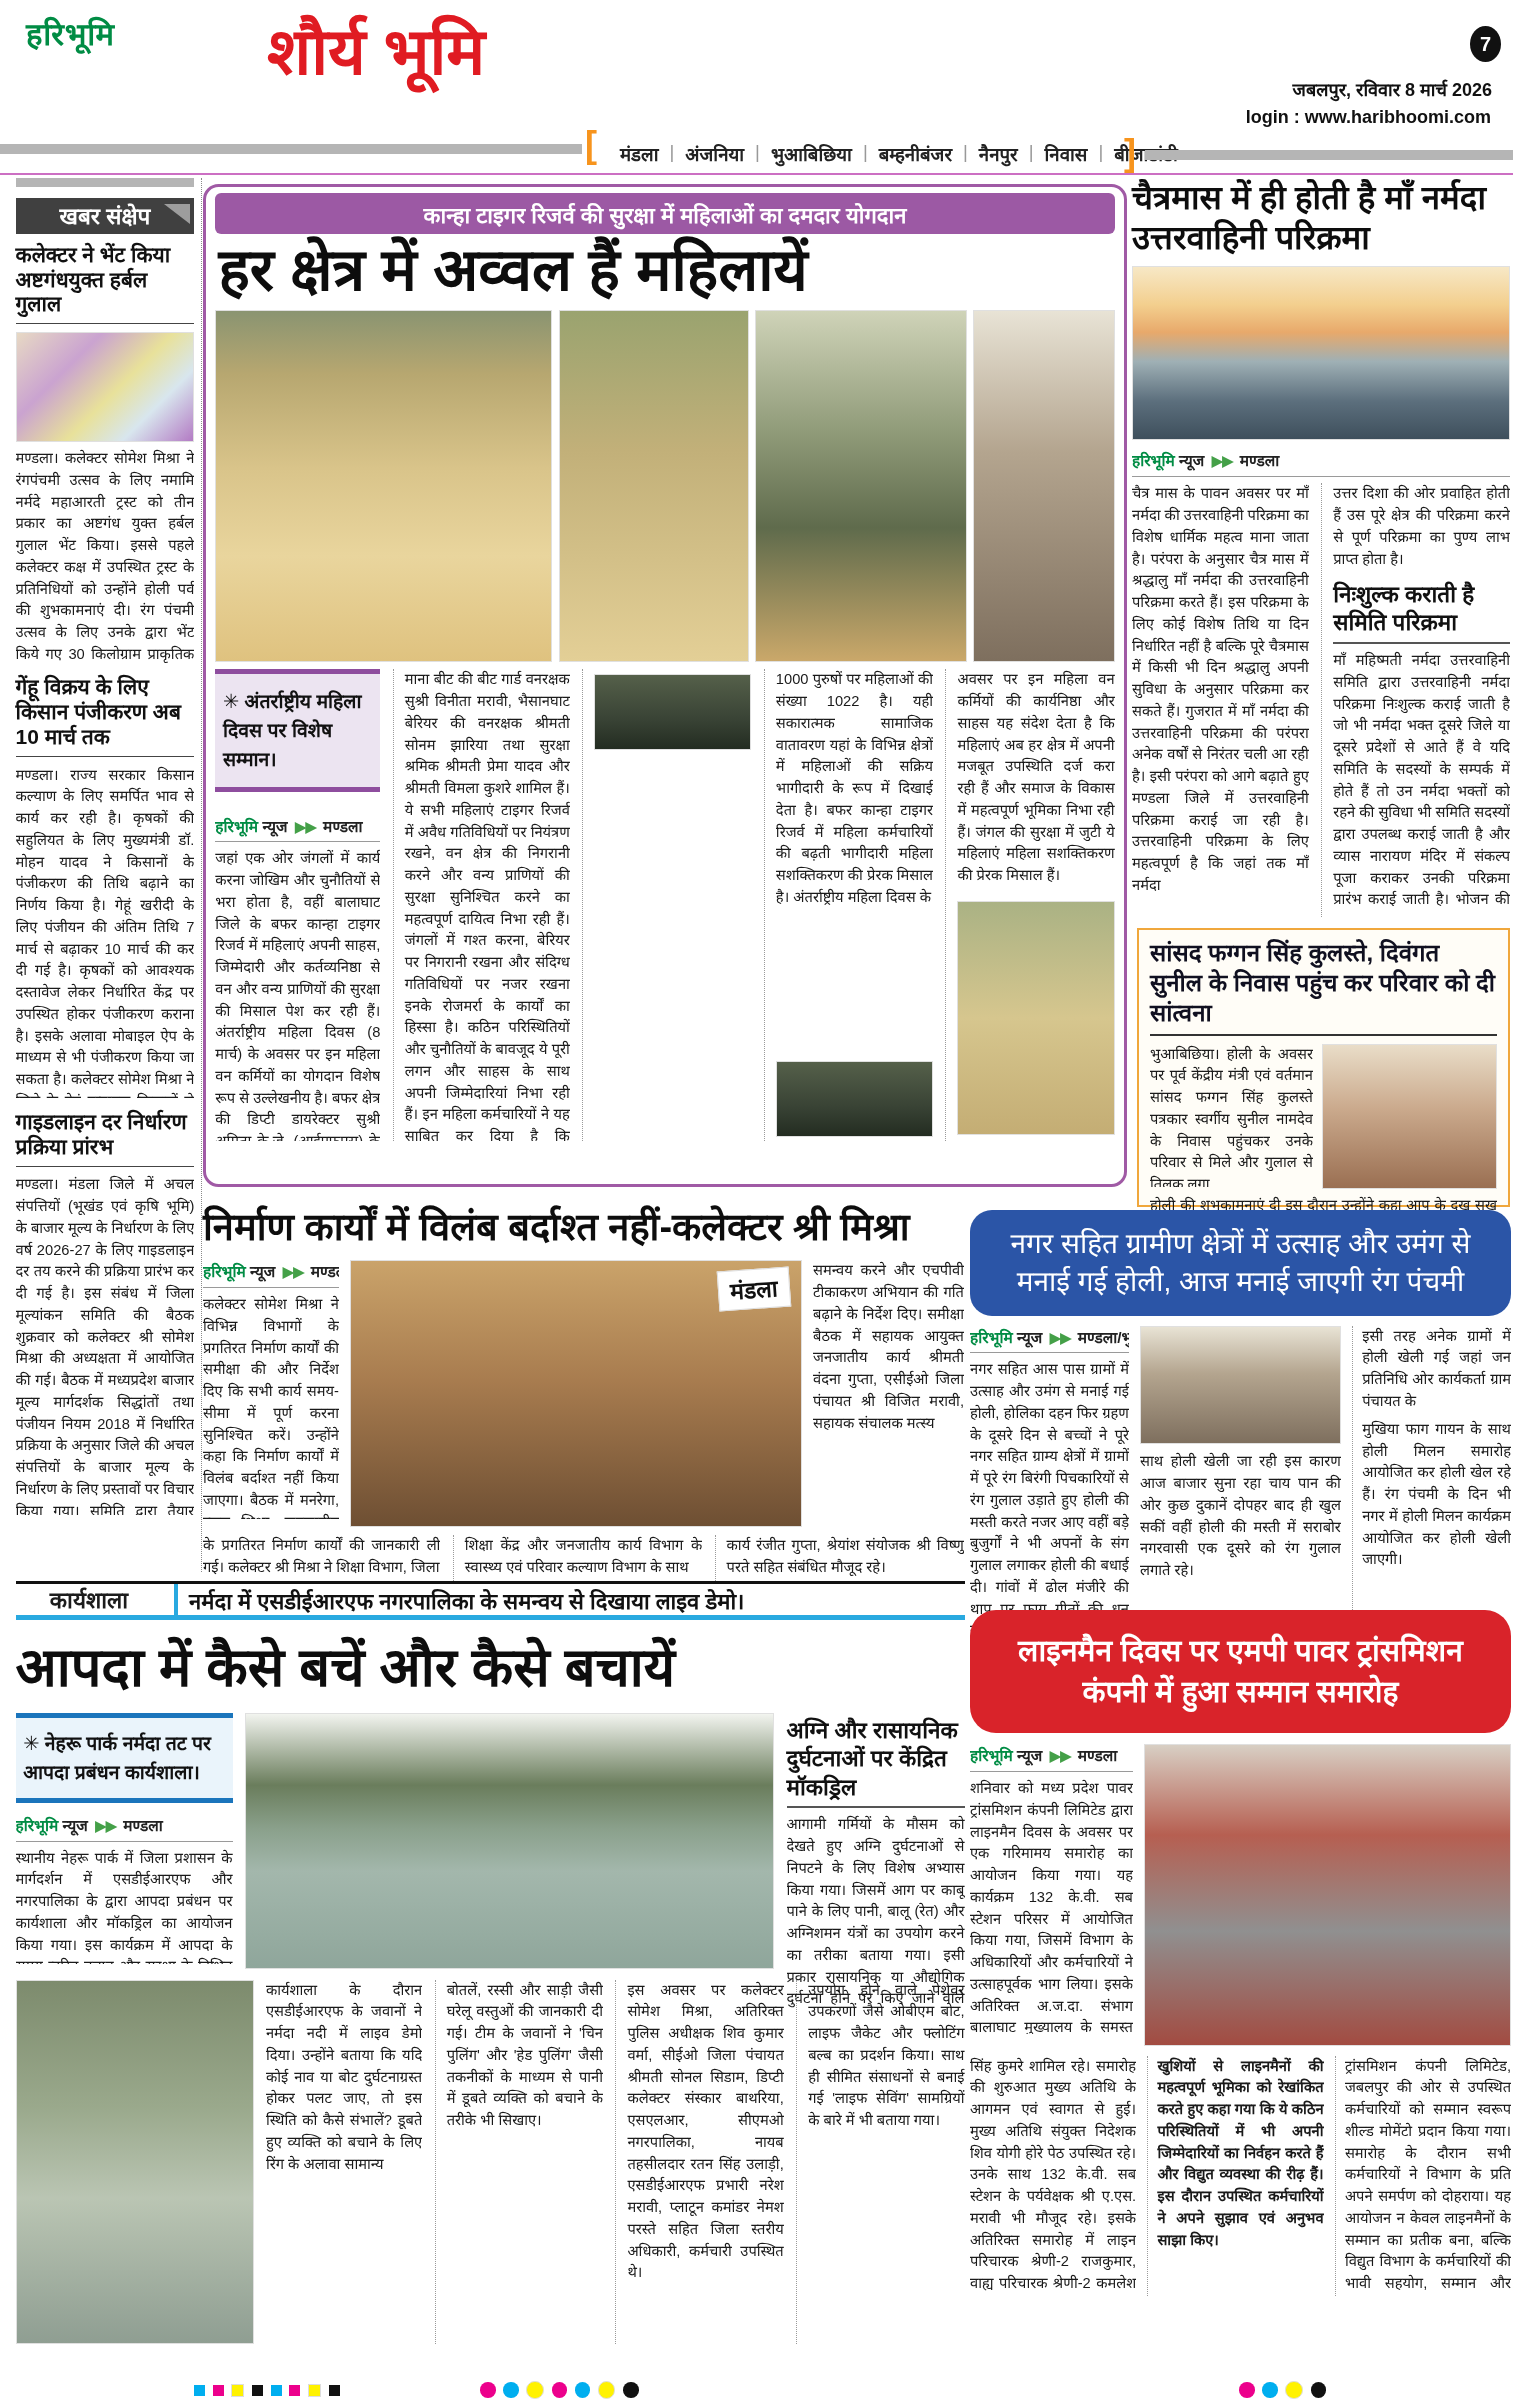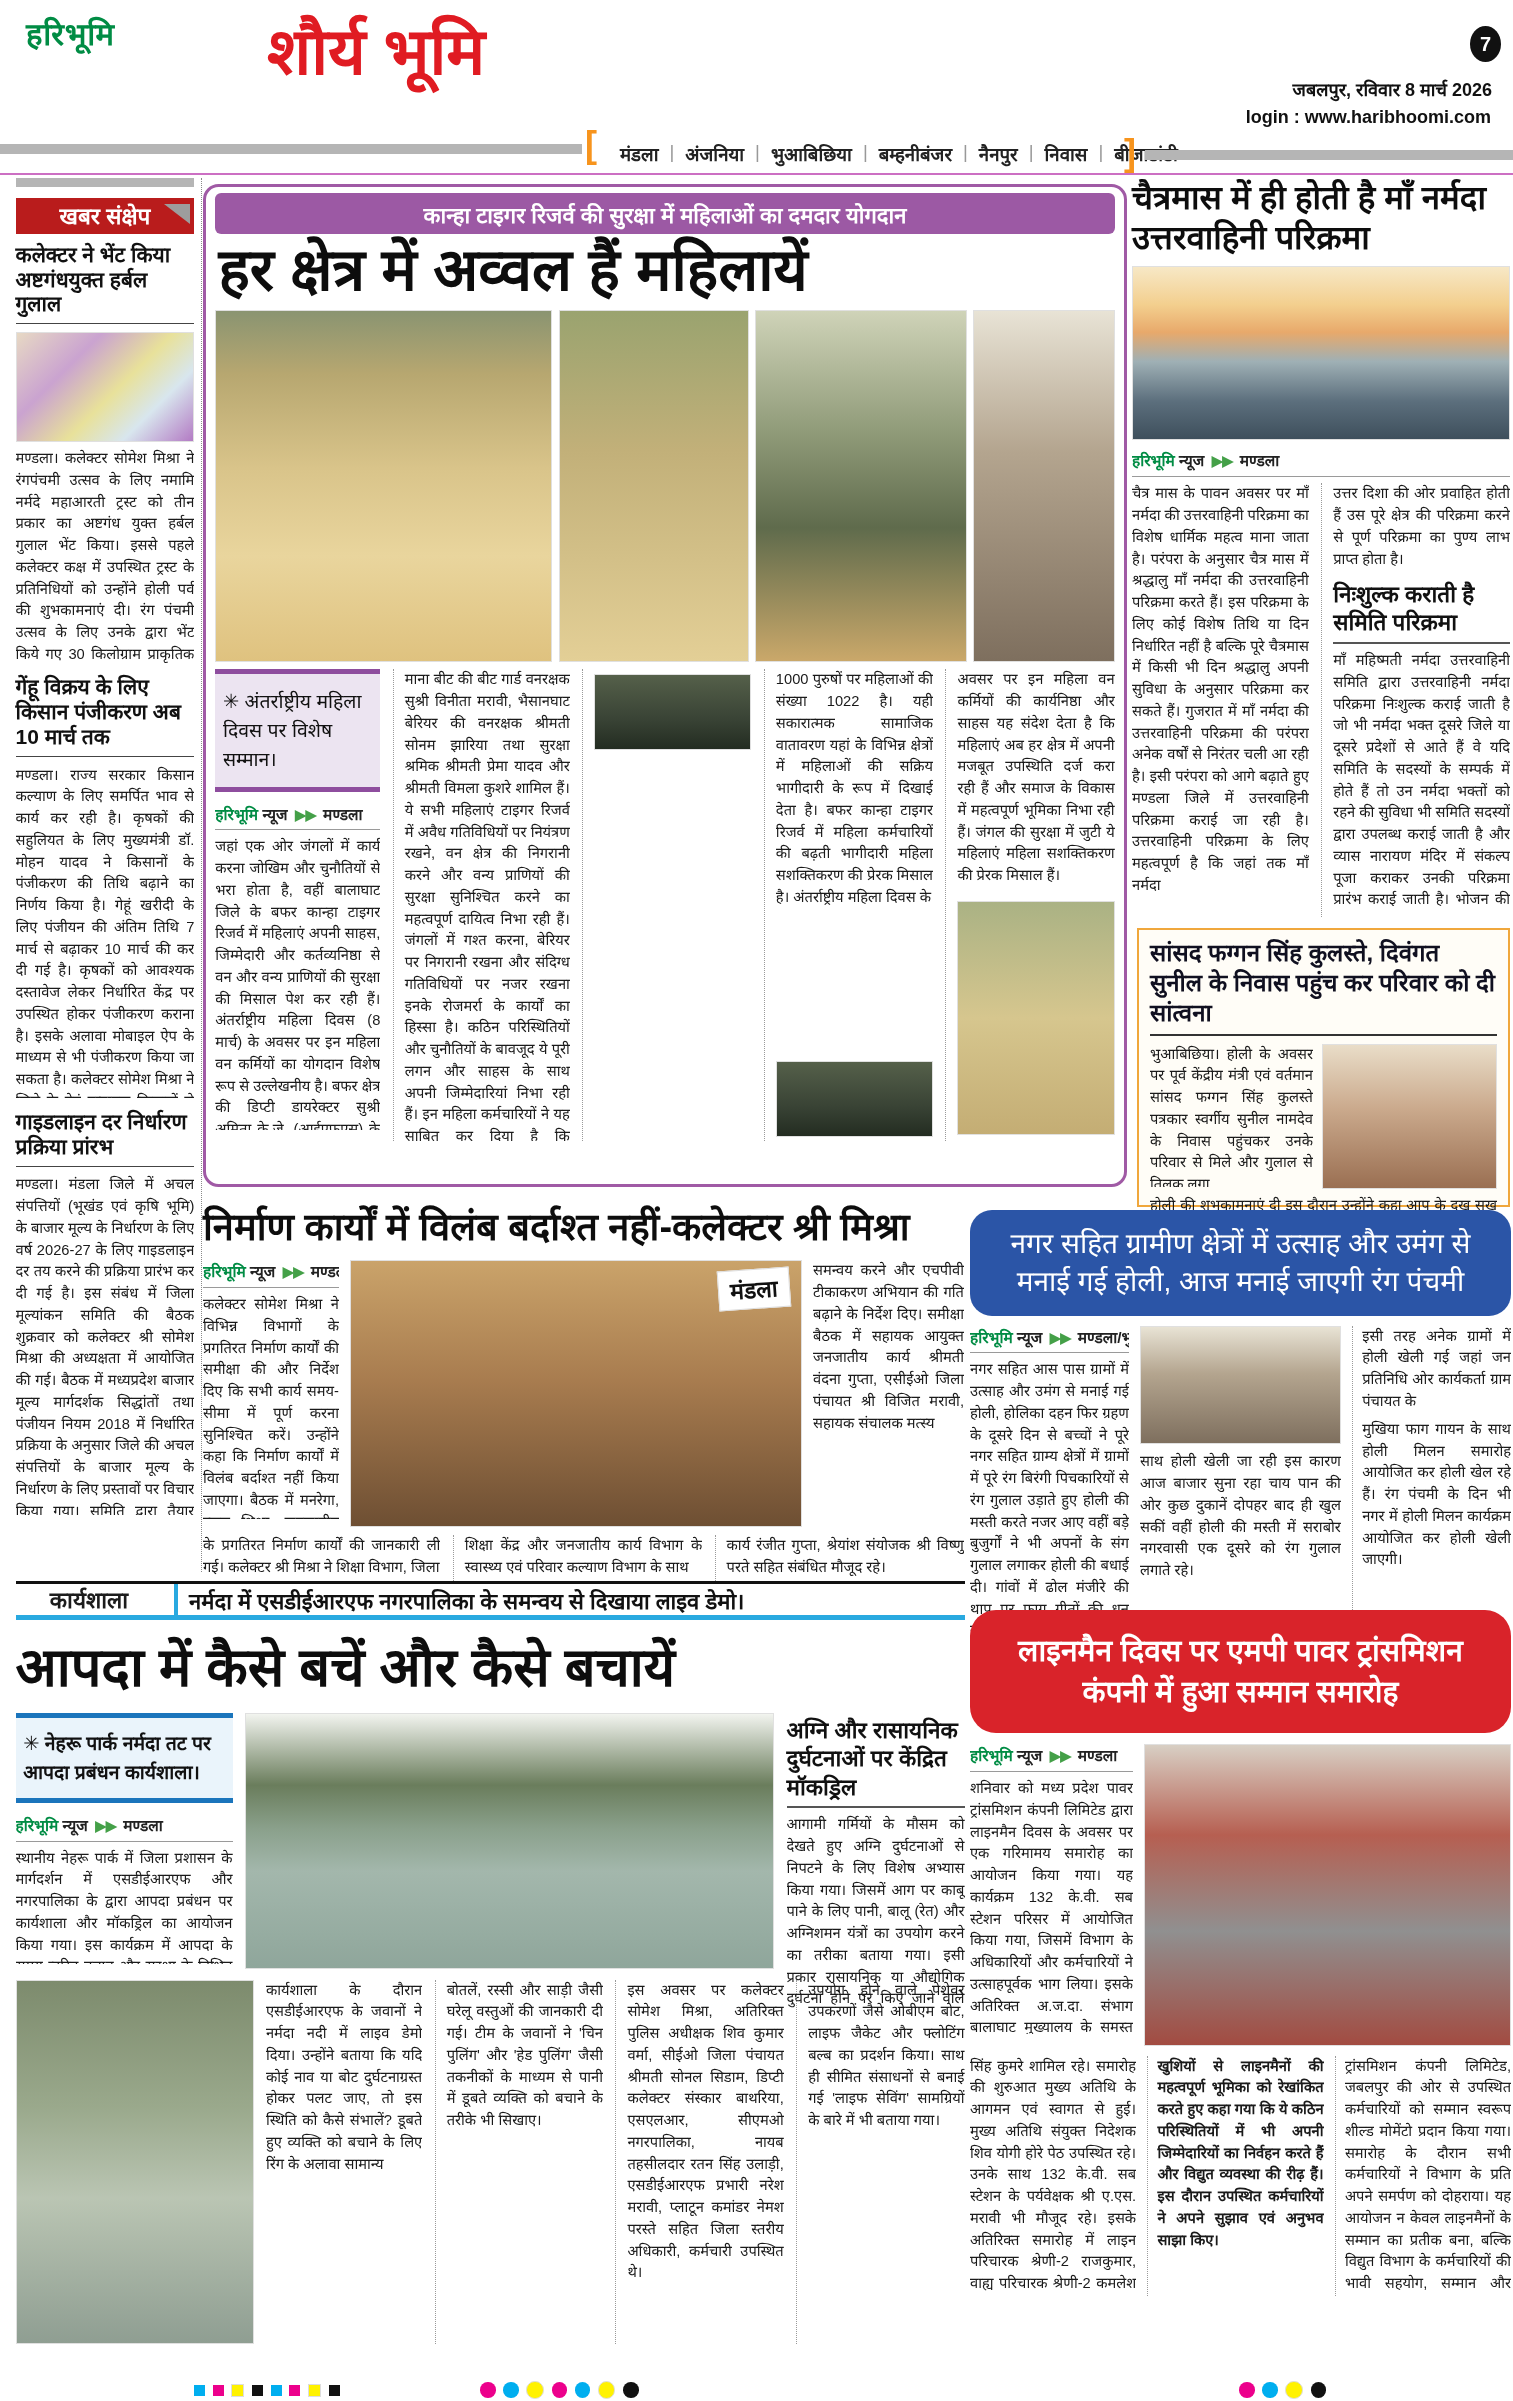--- a/index.html
+++ b/index.html
@@ -33,31 +33,31 @@
   .ph-mud{background:linear-gradient(180deg,#55604a 0%,#394335 60%,#232c21 100%);}
   .ph-sunset{background:linear-gradient(180deg,#f7e8c6 0%,#f3cf8e 22%,#e8a96b 38%,#9fb0b5 55%,#5c6f7d 78%,#3e4f5c 100%);}
   .ph-gulal{background:linear-gradient(135deg,#e7d9c4 0%,#caa3d0 30%,#e8e19a 55%,#d8e6ee 75%,#b37bc4 100%);}
   .ph-meeting{background:linear-gradient(180deg,#caa36a 0%,#a87c4f 45%,#6e4f33 100%);}
   .ph-river{background:linear-gradient(180deg,#f2f4ef 0%,#6a7d5c 28%,#8aa08b 45%,#a3b7ac 62%,#8fa69b 100%);}
   .ph-bank{background:linear-gradient(180deg,#7d8b6d 0%,#9aa98c 35%,#bac5b3 60%,#8f9e92 100%);}
   .ph-hall{background:linear-gradient(180deg,#d8cfc4 0%,#b65f51 30%,#909090 62%,#a24b41 100%);}
   .ph-family{background:linear-gradient(180deg,#e9ddc8 0%,#caa98c 45%,#9a6f52 100%);}
   
   .rail{border-right:1.5px dotted #8a8a8a;padding-right:6.2px;}
-  .brief-banner{background:#b91c1c;color:#fff;font-size:22.5px;font-weight:800;height:36px;display:flex;align-items:center;justify-content:center;position:relative;}
+  .brief-banner{background:#404040;color:#fff;font-size:22.5px;font-weight:800;height:36px;display:flex;align-items:center;justify-content:center;position:relative;}
   .brief-banner .fold{position:absolute;right:4.6px;top:6.2px;width:0;height:0;border-left:26px solid transparent;border-top:20px solid #9d9d9d;}
   .brief-h{font-size:21px;font-weight:800;line-height:1.18;color:#111;border-bottom:1.5px solid #444;padding-bottom:6.2px;margin:9.3px 0 7.7px;}
   
   .main-box{border:3.1px solid #a05aa5;border-radius:15.5px;background:#fff;padding:6.2px 9.3px;}
   .kicker{background:#9c59a4;color:#fff;font-size:22px;font-weight:800;text-align:center;border-radius:6.2px;padding:5.4px 0;}
   .main-head{font-size:59px;font-weight:800;color:#0d0d0d;line-height:1.05;padding:6.2px 3.1px 7.7px;white-space:nowrap;}
   .photo-row{display:flex;gap:6.2px;}
   .col-row{display:flex;gap:12.4px;margin-top:7.7px;}
   .col-row .col + .col{border-left:0.8px dotted #9a9a9a;padding-left:11px;}
-  .hl-box{background:#ece4f1;border-top:5.4px solid #8e4d9e;border-bottom:5.4px solid #8e4d9e;padding:12.4px 7.7px;font-size:19.4px;font-weight:400;line-height:1.5;color:#111;margin-bottom:11px;}
+  .hl-box{background:#ece4f1;border-top:5.4px solid #8e4d9e;border-bottom:5.4px solid #8e4d9e;padding:12.4px 7.7px;font-size:19.4px;font-weight:700;line-height:1.5;color:#111;margin-bottom:23px;}
   
   .pk-head{font-size:33px;font-weight:800;line-height:1.22;color:#0d0d0d;}
   .subhead{font-size:22.5px;font-weight:700;line-height:1.25;color:#111;border-bottom:2.3px solid #555;padding:4.6px 0;margin:6.2px 0;}
   .mp-box{border:2.3px solid #f0a73c;padding:7.7px 11px;background:#fffdf7;}
   .mp-head{font-size:24px;font-weight:800;line-height:1.25;color:#101020;border-bottom:2.3px solid #333;padding-bottom:6.2px;margin-bottom:7.7px;}
   .blue-box{background:#2b55a7;border-radius:22px;color:#fff;font-size:28px;font-weight:400;text-align:center;line-height:1.35;display:flex;align-items:center;justify-content:center;padding:7.7px 14px;}
   .red-box{background:#d9232a;border-radius:26px;color:#fff;font-size:30px;font-weight:800;text-align:center;line-height:1.35;display:flex;align-items:center;justify-content:center;padding:7.7px 12.4px;}
   .nirman-head{font-size:38px;font-weight:800;color:#0d0d0d;white-space:nowrap;}
   
   .ws-labelrow{display:flex;align-items:stretch;border-top:3.9px solid #111;border-bottom:5.4px solid #29a9e0;}

